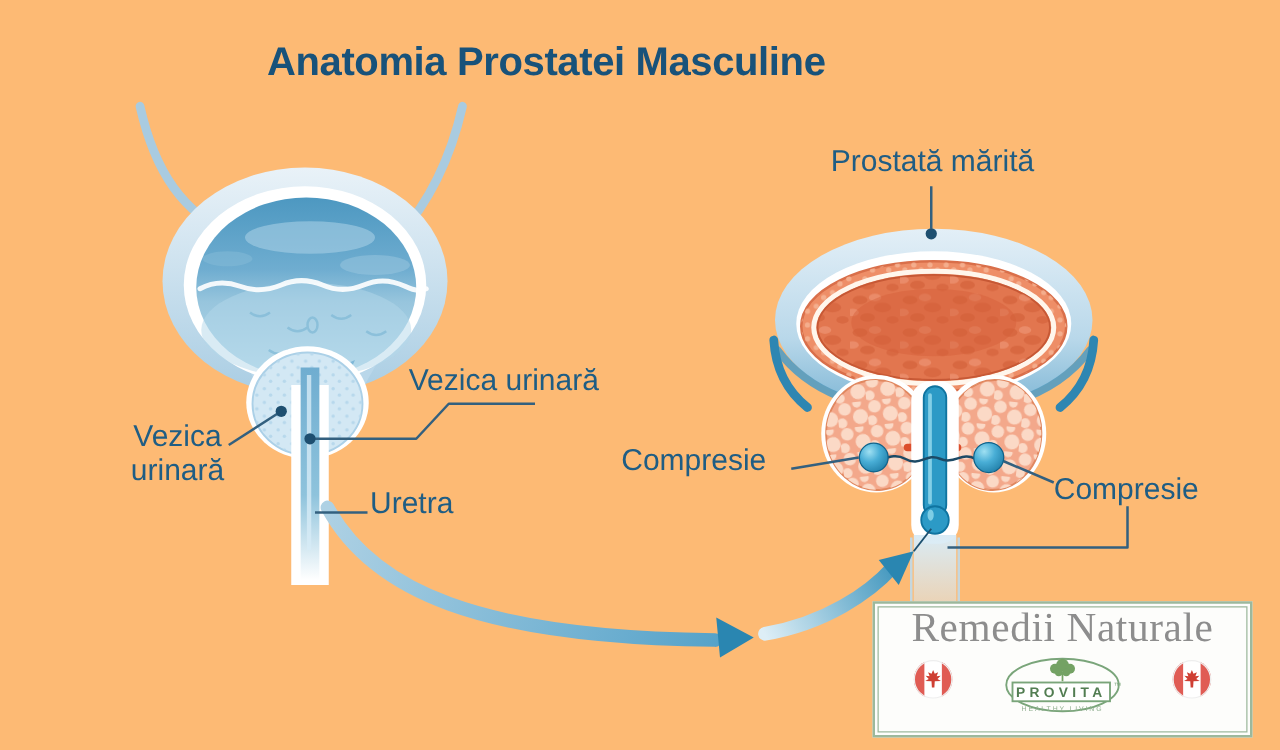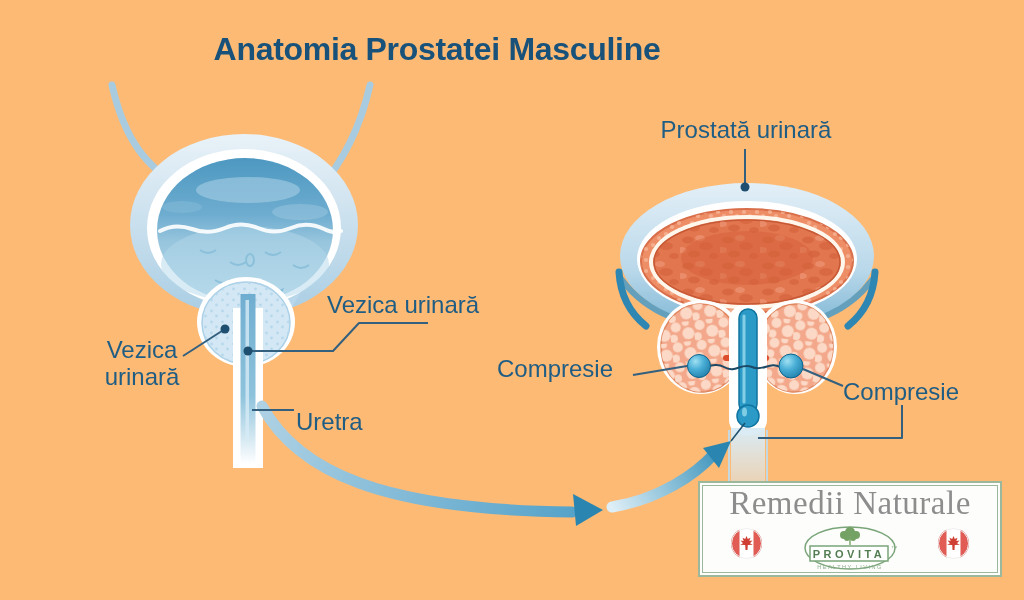--- a/index.html
+++ b/index.html
@@ -5,26 +5,26 @@
   html,body{margin:0;padding:0;background:#fff;}
   #stage{position:relative;width:1024px;height:600px;background:#fdba74;overflow:hidden;
          font-family:"Liberation Sans",sans-serif;}
   #artwork{position:absolute;left:0;top:0;width:1024px;height:600px;}
   .lbl{position:absolute;color:#1f5d84;font-size:24px;font-weight:500;white-space:nowrap;}
   #page-title{position:absolute;left:437px;top:31px;transform:translateX(-50%);
       color:#18527a;font-size:32px;font-weight:bold;letter-spacing:-0.3px;white-space:nowrap;}
   #label-bladder-left{left:84px;top:336px;width:116px;text-align:center;line-height:27px;}
   #label-bladder-left span{display:block;}
   #label-bladder-right{left:327px;top:291px;}
-  #label-urethra{left:296px;top:408px;}
+  #label-urethra{left:296px;top:389px;}
   #label-enlarged{left:643px;top:116px;width:206px;text-align:center;}
   #label-compresie-left{left:497px;top:355px;}
   #label-compresie-right{left:843px;top:378px;}
   
-  #logo-box{position:absolute;left:698px;top:481px;width:304px;height:96px;
+  #logo-box{position:absolute;left:698px;top:481px;width:304px;height:109px;
       background:#fdfdfb;border:2px solid #9cb89c;box-sizing:border-box;}
   #logo-box::before{content:"";position:absolute;inset:2px;border:1px solid #9cb89c;pointer-events:none;}
   #logo-title{position:absolute;left:0;right:0;top:2px;text-align:center;
       font-family:"Liberation Serif",serif;color:#8d8d8d;font-size:33px;letter-spacing:0.5px;}
   .flag{position:absolute;top:45px;width:31px;height:31px;}
   #flag-left{left:31px;}
   #flag-right{right:31px;}
   #provita{position:absolute;left:50%;top:42px;transform:translateX(-50%);}
 </style>
 </head>
@@ -188,21 +188,21 @@
   </svg>
 
   <div id="page-title">Anatomia Prostatei Masculine</div>
 
   <div class="lbl" id="label-bladder-left">
     <span>Vezica</span>
     <span>urinară</span>
   </div>
   <div class="lbl" id="label-bladder-right">Vezica urinară</div>
   <div class="lbl" id="label-urethra">Uretra</div>
-  <div class="lbl" id="label-enlarged">Prostată urinară</div>
+  <div class="lbl" id="label-enlarged">Prostată mărită</div>
   <div class="lbl" id="label-compresie-left">Compresie</div>
   <div class="lbl" id="label-compresie-right">Compresie</div>
 
   <div id="logo-box">
     <div id="logo-title">Remedii Naturale</div>
 
     <svg class="flag" id="flag-left" viewBox="0 0 31 31">
       <defs>
           <clipPath id="fc1">
             <circle cx="15.5" cy="15.5" r="15.5"></circle>

